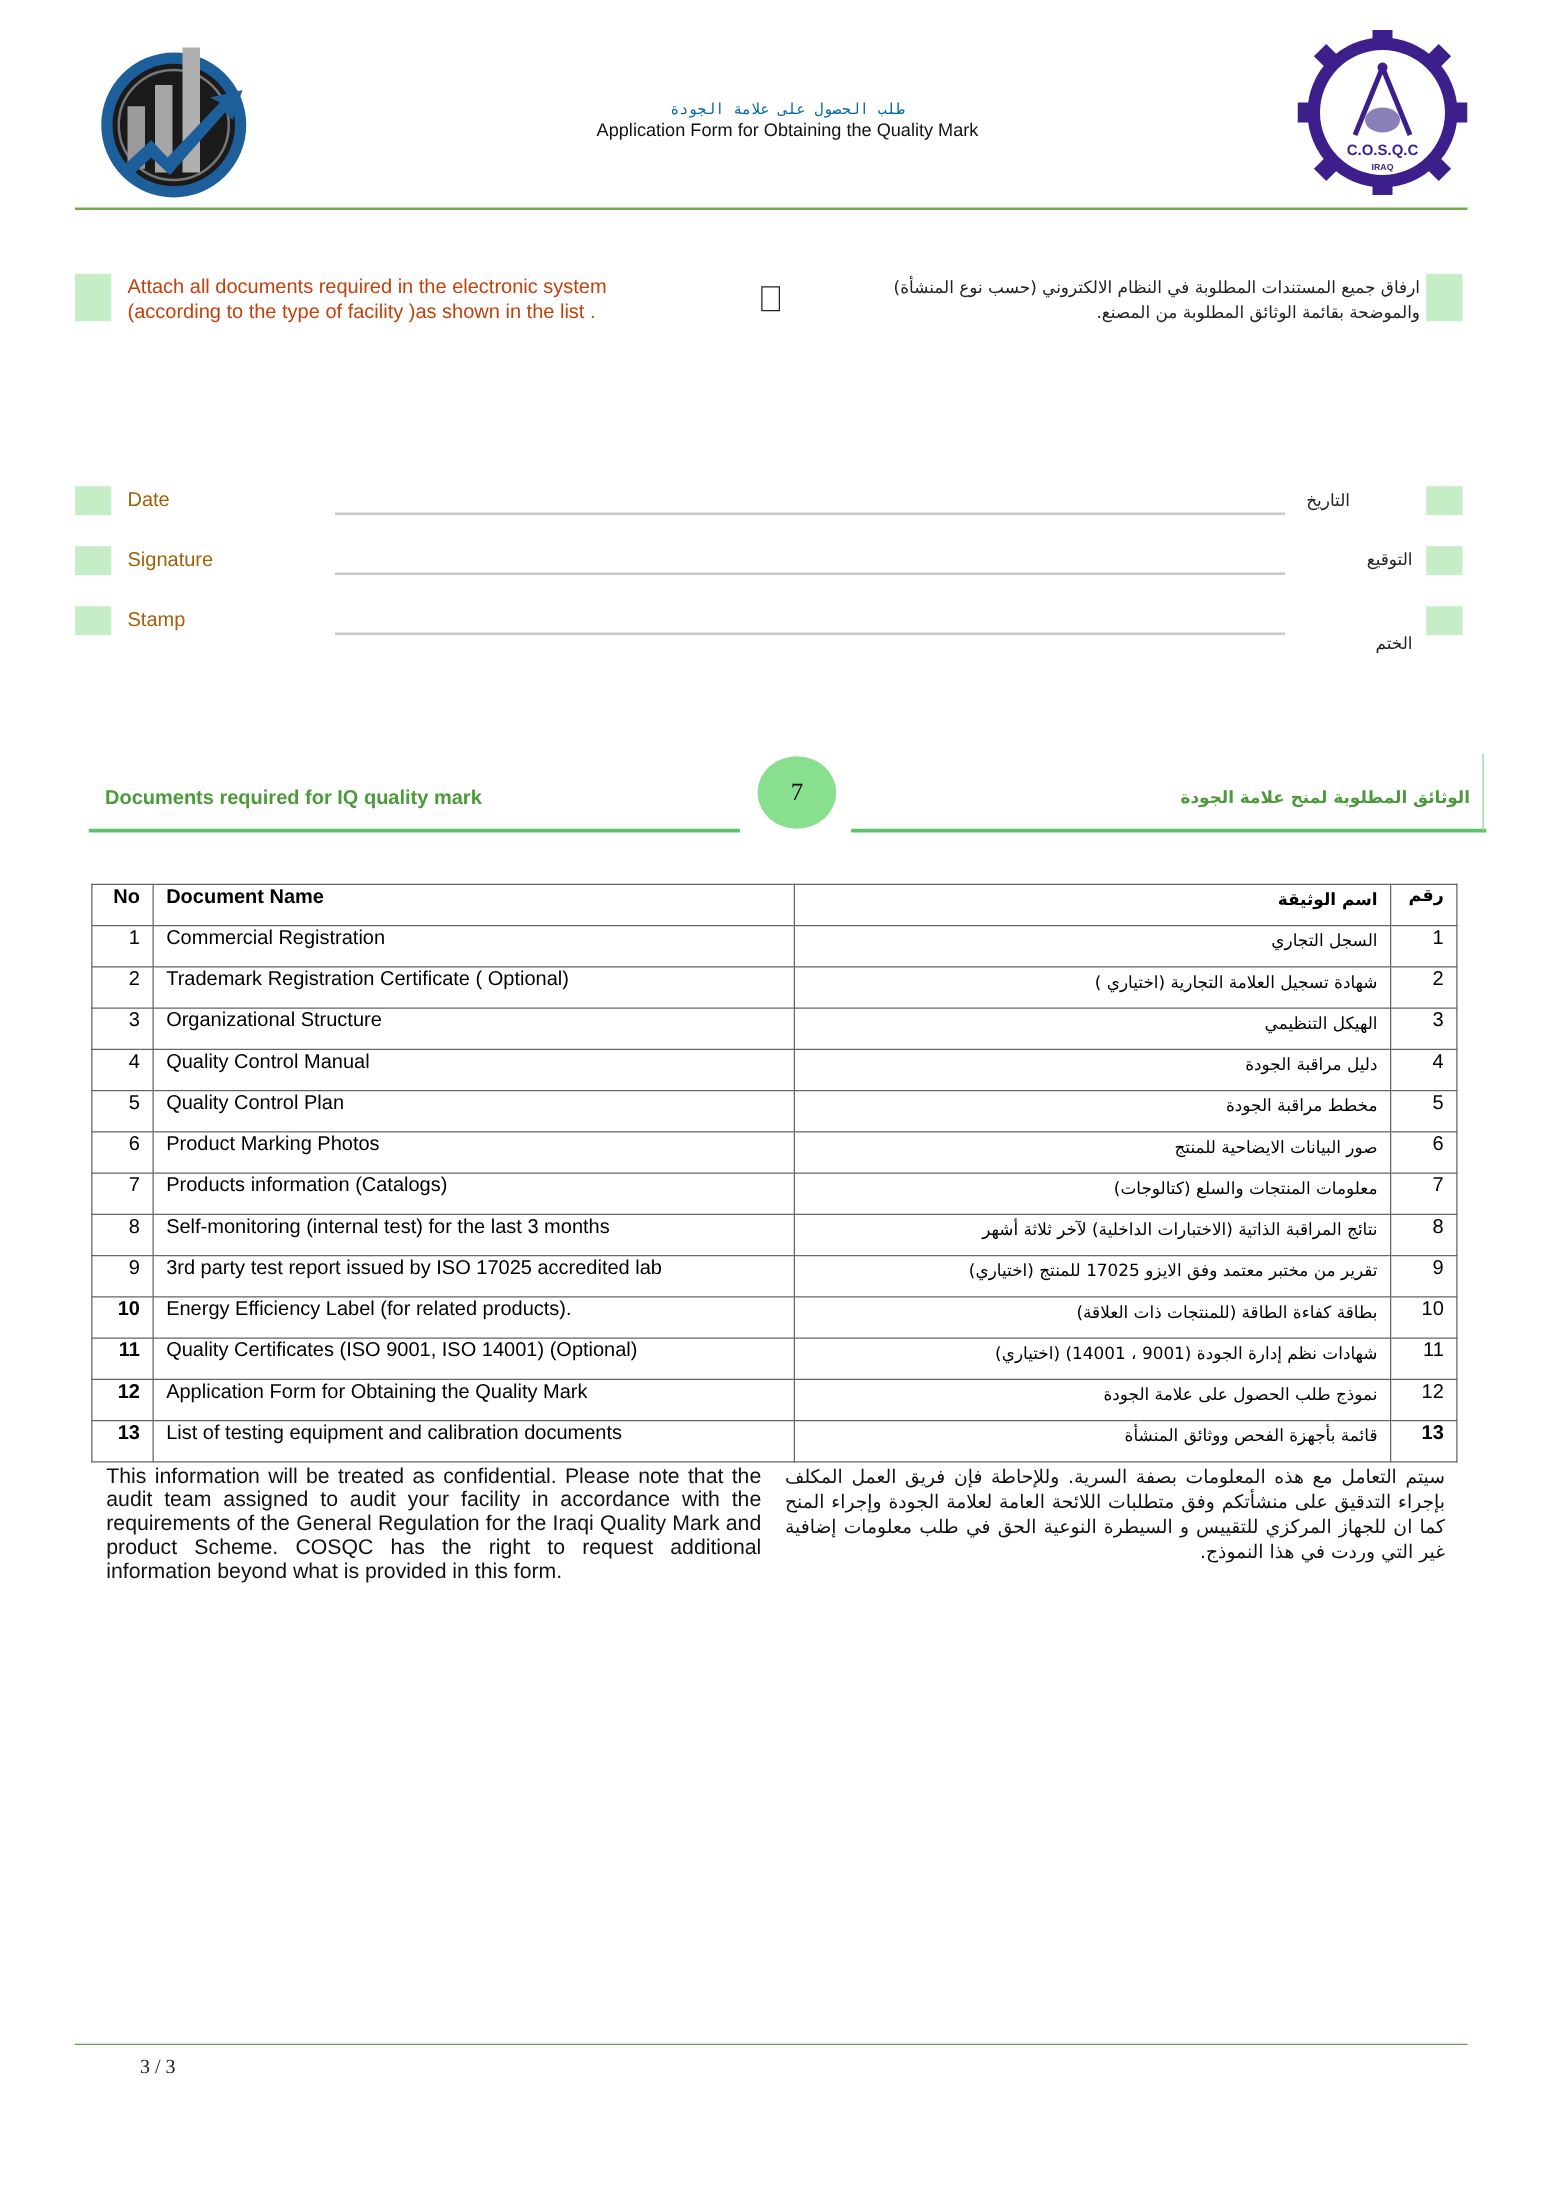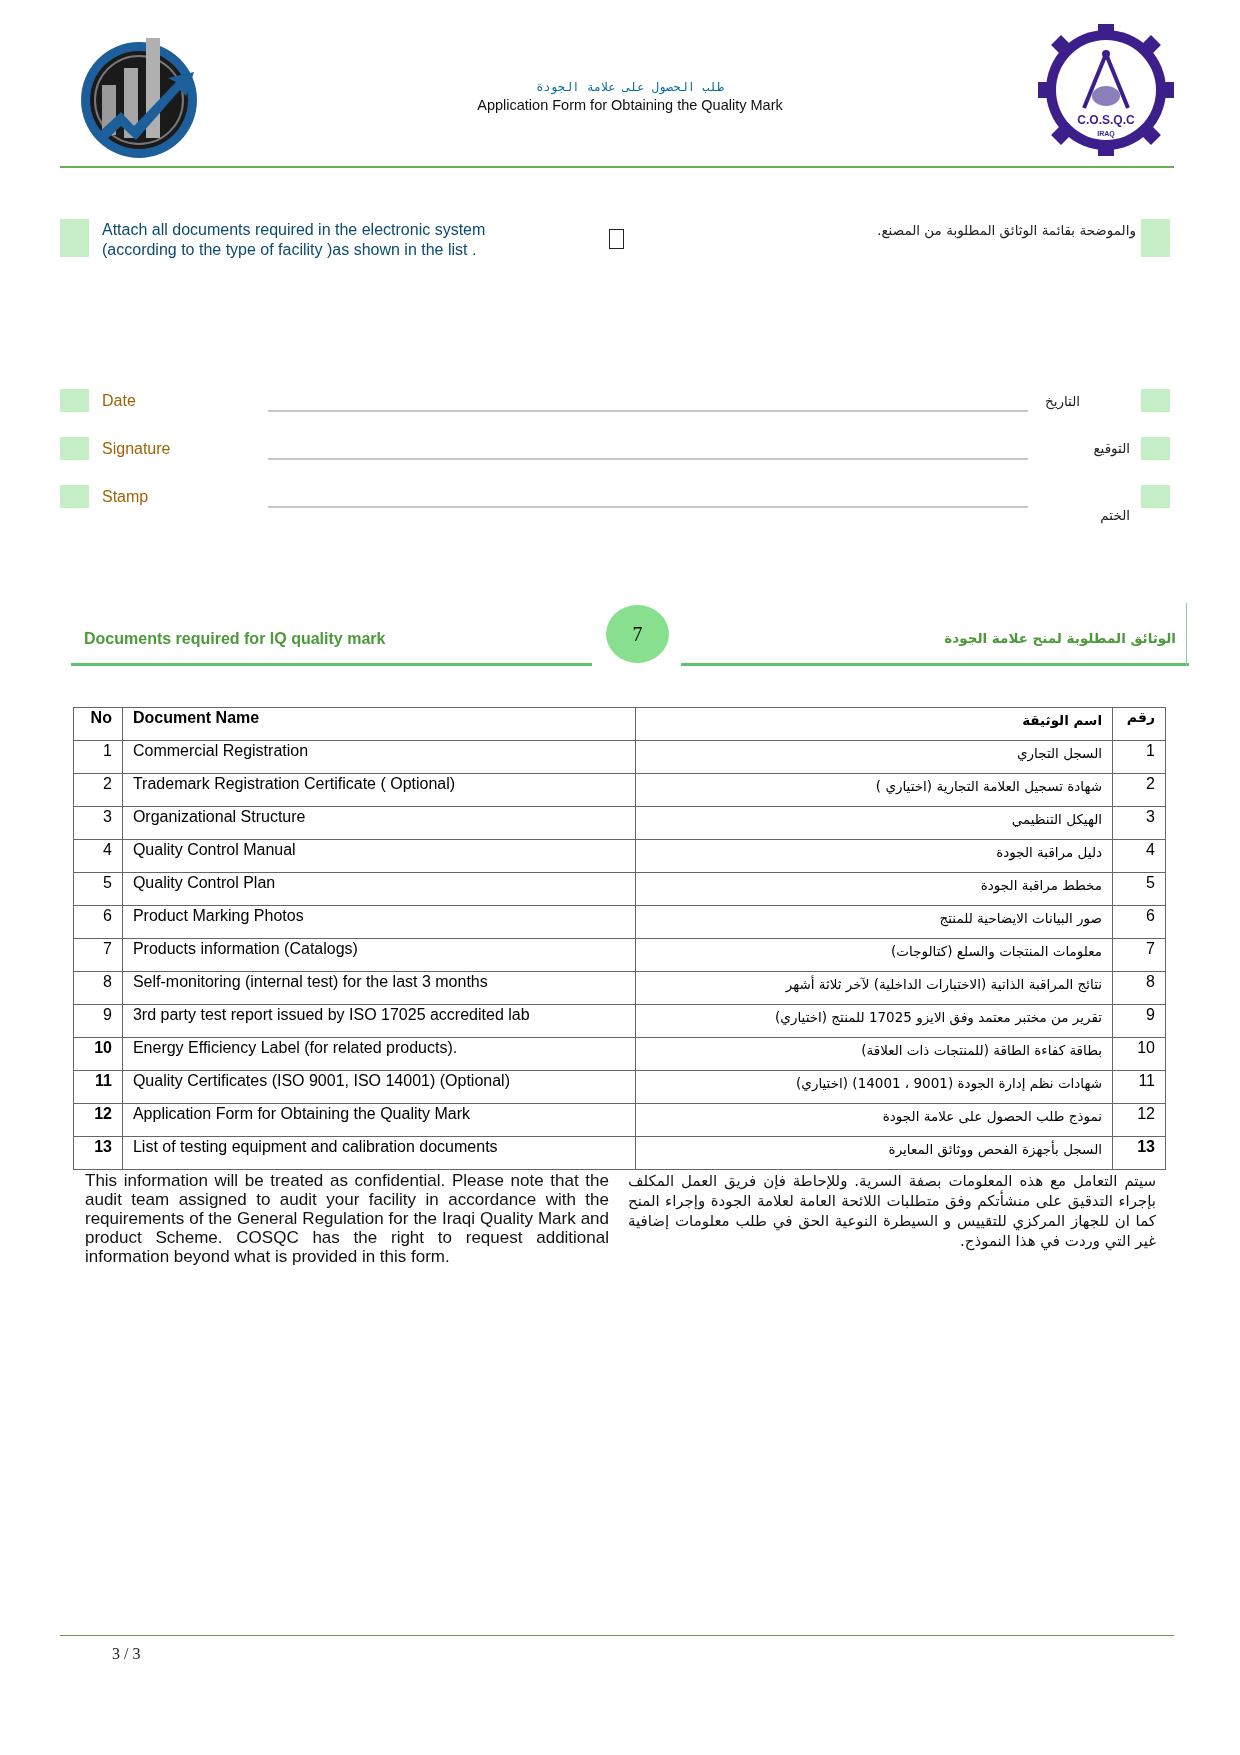--- a/index.html
+++ b/index.html
@@ -12,21 +12,21 @@
   .logo-right { left: 1038px; top: 24px; width: 136px; height: 132px; }
   .hdr-ar { left: 420px; width: 420px; top: 80px; text-align: center; font-size: 12px;
             font-family: Liberation Mono, monospace; direction: rtl; color: #0369a1; }
   .hdr-en { left: 420px; width: 420px; top: 97px; text-align: center; font-size: 14.5px; color: #111; }
   .hdr-rule { left: 60px; top: 166px; width: 1114px; height: 2px; background: #6fae4f; }
 
   
   .mark { background: #c5eec7; }
 
   
-  .attach-en { left: 102px; top: 220px; width: 460px; font-size: 16px; line-height: 20px; color: #0c4a6e; }
+  .attach-en { left: 102px; top: 220px; width: 460px; font-size: 16px; line-height: 20px; color: #c2410c; }
   .attach-ar { left: 700px; top: 220px; width: 436px; font-size: 13.5px; line-height: 20px; direction: rtl;
                text-align: right; font-family: "DejaVu Sans", sans-serif; color: #222; }
   .checkbox { left: 609px; top: 229px; width: 13px; height: 18px; border: 1px solid #222; background: #fff; }
 
   
   .field-label { font-size: 16px; color: #a16207; }
   .field-label-ar { font-size: 13.5px; color: #222; font-family: "DejaVu Sans", sans-serif; direction: rtl; text-align: right; width: 80px; }
   .field-line { left: 268px; width: 760px; height: 2px; background: #c8c8c8; }
 
   
@@ -102,20 +102,21 @@
 
 <div class="abs hdr-rule"></div>
 
 <div class="abs mark" style="left:60px;top:219px;width:29px;height:38px;"></div>
 <div class="abs attach-en">
   <div>Attach all documents required in the electronic system</div>
   <div>(according to the type of facility )as shown in the list .</div>
 </div>
 <div class="abs checkbox"></div>
 <div class="abs attach-ar">
+  <div>ارفاق جميع المستندات المطلوبة في النظام الالكتروني (حسب نوع المنشأة)</div>
   <div>والموضحة بقائمة الوثائق المطلوبة من المصنع.</div>
 </div>
 <div class="abs mark" style="left:1141px;top:219px;width:29px;height:38px;"></div>
 
 <div>
   <div class="abs mark" style="left:60px;top:389px;width:29px;height:23px;"></div>
   <div class="abs field-label" style="left:102px;top:392px;">Date</div>
   <div class="abs field-line" style="top:410px;"></div>
   <div class="abs field-label-ar" style="left:1000px;top:393px;">التاريخ</div>
   <div class="abs mark" style="left:1141px;top:389px;width:29px;height:23px;"></div>
@@ -224,21 +225,21 @@
     </tr>
     <tr>
       <td class="c-no bold">12</td>
       <td class="c-en">Application Form for Obtaining the Quality Mark</td>
       <td class="c-ar">نموذج طلب الحصول على علامة الجودة</td>
       <td class="c-rq">12</td>
     </tr>
     <tr>
       <td class="c-no bold">13</td>
       <td class="c-en">List of testing equipment and calibration documents</td>
-      <td class="c-ar">السجل بأجهزة الفحص ووثائق المعايرة</td>
+      <td class="c-ar">قائمة بأجهزة الفحص ووثائق المنشأة</td>
       <td class="c-rq bold">13</td>
     </tr>
   </tbody>
 </table>
 
 <div class="abs note-en">This information will be treated as confidential. Please note that the audit  team assigned to audit your facility in accordance with the requirements of the General Regulation for the Iraqi Quality Mark and product Scheme. COSQC has the right to request additional information beyond what is provided in this form.</div>
 <div class="abs note-ar">سيتم التعامل مع هذه المعلومات بصفة السرية. وللإحاطة فإن فريق العمل المكلف بإجراء التدقيق على منشأتكم وفق متطلبات اللائحة العامة لعلامة الجودة وإجراء المنح كما ان للجهاز المركزي للتقييس و السيطرة النوعية  الحق في طلب معلومات إضافية غير التي وردت في هذا النموذج.</div>
 
 <div class="abs foot-rule"></div>
 <div class="abs page-num">3 / 3</div>

